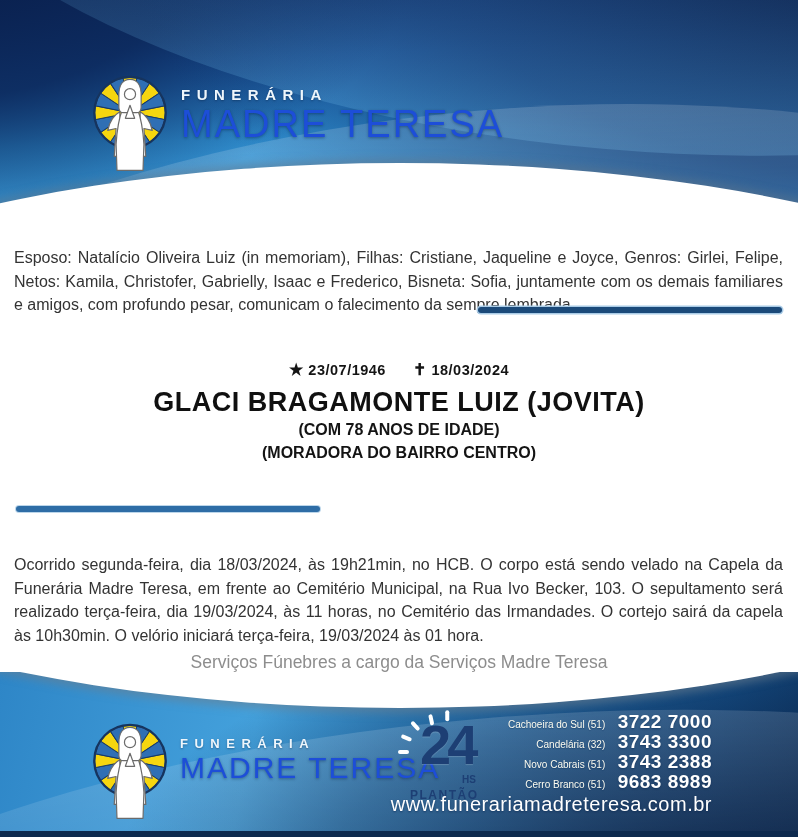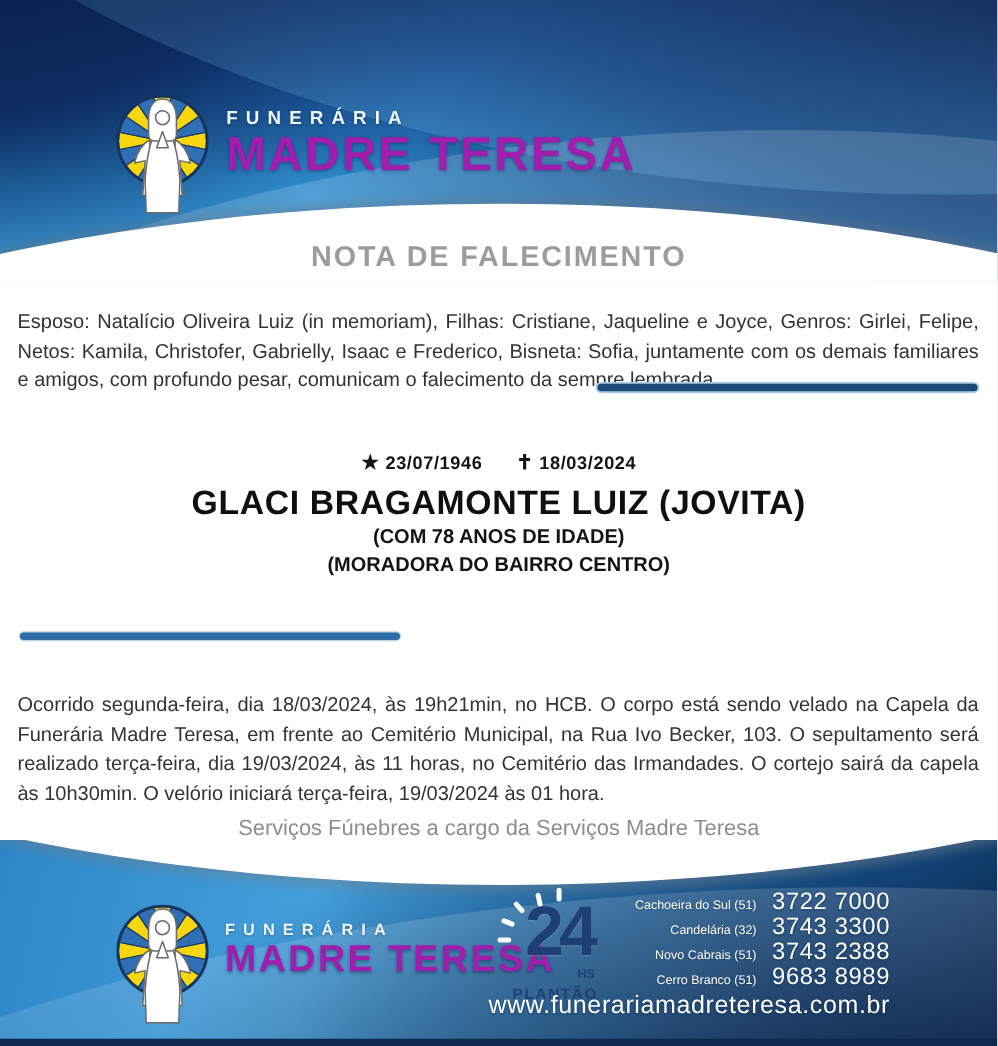--- a/index.html
+++ b/index.html
@@ -18,21 +18,21 @@
     background:linear-gradient(180deg, rgba(255,255,255,.16), rgba(255,255,255,.04) 28%, rgba(255,255,255,0) 46%);}
   .banner-sweep2{position:absolute;width:1500px;height:620px;left:-120px;top:-470px;border-radius:50%;
     transform:rotate(5deg);
     background:linear-gradient(180deg, rgba(7,22,56,.0) 55%, rgba(120,200,245,.22) 98%);}
   .banner-arc{position:absolute;left:-400px;top:163px;width:1600px;height:600px;border-radius:50%;
     background:#fff;box-shadow:0 -4px 9px rgba(96,116,136,.5);}
 
   .brand{position:absolute;z-index:4;}
   .brand-eyebrow{display:block;color:#eef6fc;font-weight:bold;letter-spacing:6.5px;
     text-shadow:0 1px 2px rgba(0,20,50,.35);}
-  .brand-name{display:block;color:#a21caf;font-weight:bold;letter-spacing:2px;
+  .brand-name{display:block;color:#1d4ed8;font-weight:normal;letter-spacing:2px;
     text-shadow:0 1px 3px rgba(0,20,50,.4);text-align:center;}
   .brand-header{left:181px;top:86px;}
   .brand-header .brand-eyebrow{font-size:15px;margin-bottom:2px;}
   .brand-header .brand-name{font-size:38px;line-height:38px;}
   .brand-footer{left:180px;top:64px;}
   .brand-footer .brand-eyebrow{font-size:13px;margin-bottom:1px;}
   .brand-footer .brand-name{font-size:30px;line-height:31px;}
 
   .logo-svg{position:absolute;z-index:5;}
   .logo-header{left:88px;top:70px;}
@@ -84,21 +84,21 @@
   .badge24 .ray{position:absolute;width:11px;height:3.5px;background:#fff;border-radius:2px;}
   .ray1{left:22px;top:0px;transform:rotate(78deg);}
   .ray2{left:6px;top:6px;transform:rotate(48deg);}
   .ray3{left:-3px;top:18px;transform:rotate(22deg);}
   .ray4{left:-6px;top:32px;transform:rotate(0deg);}
   .ray5{left:38px;top:-4px;transform:rotate(90deg);}
 
   .phones{position:absolute;right:86px;top:40px;text-align:right;z-index:5;}
   .phone-row{height:20px;line-height:20px;white-space:nowrap;}
   .phone-city{color:#fdfcf0;font-size:10px;text-shadow:0 1px 1px rgba(0,40,80,.4);}
-  .phone-number{color:#ffffff;font-size:19px;font-weight:normal;margin-left:8px;
+  .phone-number{color:#ffffff;font-size:19px;font-weight:bold;margin-left:8px;
     letter-spacing:.5px;text-shadow:0 1px 2px rgba(0,30,70,.45);}
   .website{position:absolute;right:86px;top:121px;z-index:5;color:#fff;font-size:20px;
     letter-spacing:.5px;text-shadow:0 1px 2px rgba(0,30,70,.5);}
 </style>
 </head>
 <body>
 
 <svg width="0" height="0" style="position:absolute">
   <defs>
     <path id="wedge" d="M45 46 L82.3 38.6 A38 38 0 0 1 82.3 53.4 Z"></path>
@@ -143,21 +143,20 @@
     <div class="banner-arc"></div>
     <svg class="logo-svg logo-header" width="84" height="104" viewBox="0 0 90 112">
       <use href="#mt-logo"></use>
     </svg>
     <div class="brand brand-header">
       <span class="brand-eyebrow">FUNERÁRIA</span>
       <span class="brand-name">MADRE TERESA</span>
     </div>
   </div>
 
-  <div class="nota-title">NOTA DE FALECIMENTO</div>
 
   <p class="para para-family">Esposo: Natalício Oliveira Luiz (in memoriam), Filhas: Cristiane, Jaqueline e Joyce, Genros: Girlei, Felipe, Netos: Kamila, Christofer, Gabrielly, Isaac e Frederico, Bisneta: Sofia, juntamente com os demais familiares e amigos, com profundo pesar, comunicam o falecimento da sempre lembrada.</p>
 
   <div class="rule rule-right"></div>
 
   <div class="dates">
     <span class="sym">★</span>
     <span>23/07/1946</span>
     <span class="gap"></span>
     <span class="sym">✝</span>

